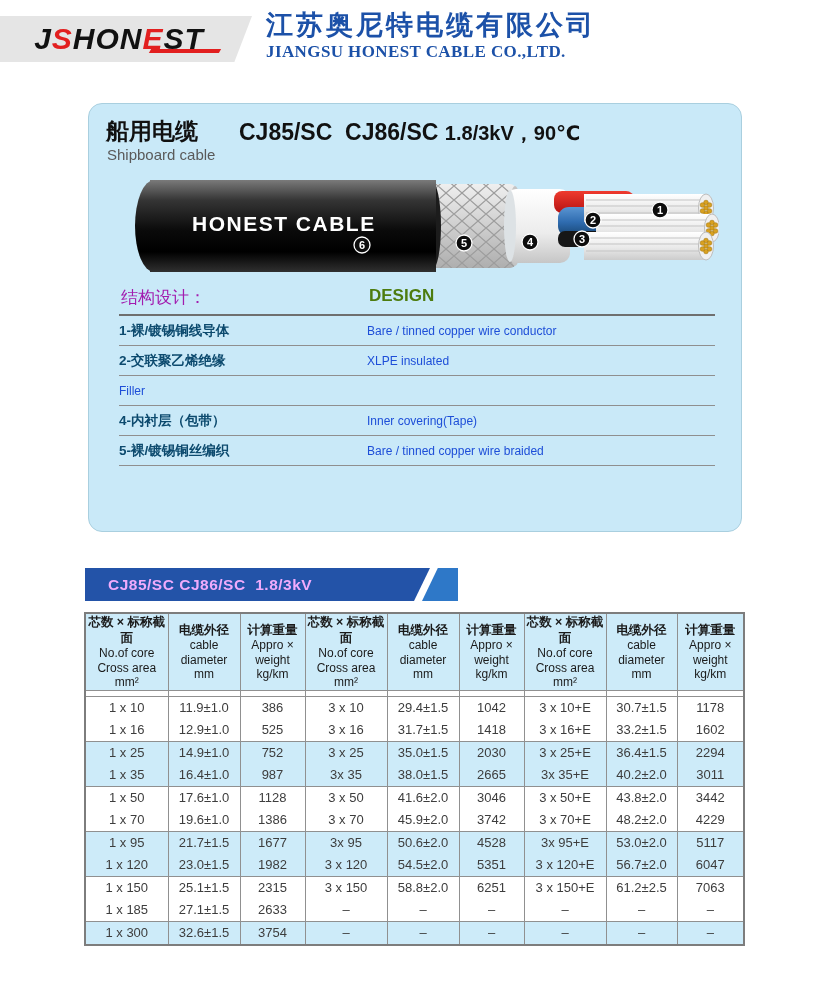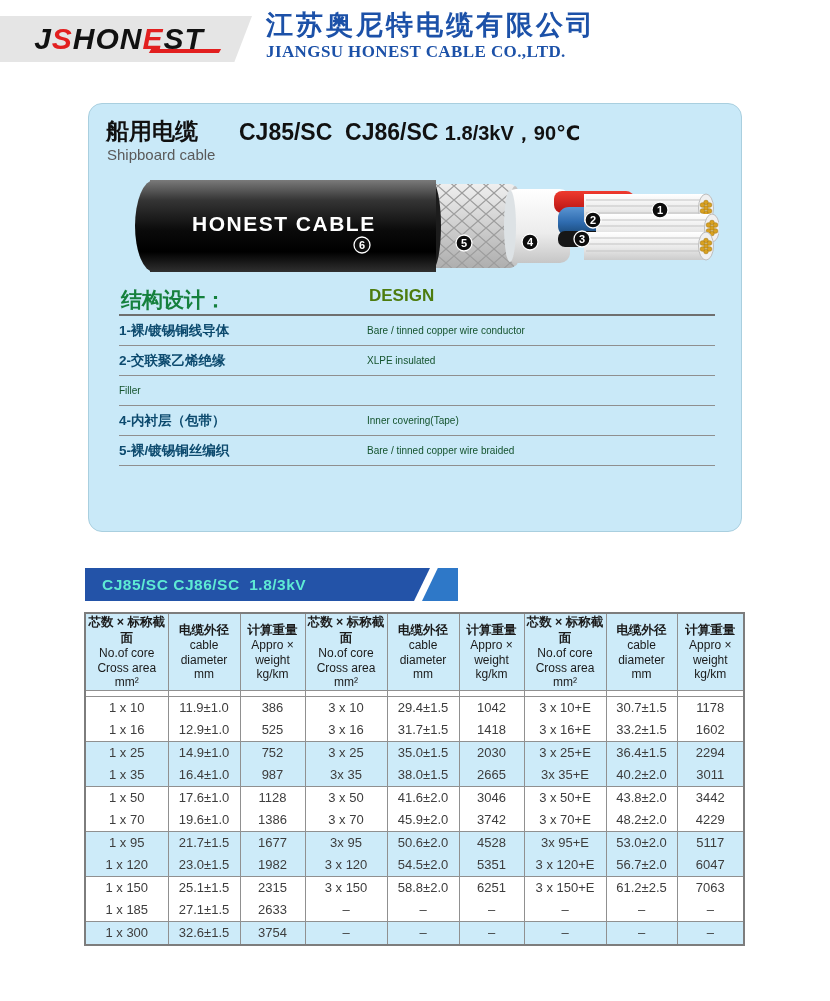--- a/index.html
+++ b/index.html
@@ -23,30 +23,30 @@
          border:1px solid #a9cfdf;border-radius:14px;box-sizing:border-box;}
   .p-title-cn{position:absolute;left:17px;top:12px;font-size:23px;font-weight:bold;color:#111;}
   .p-title-en{position:absolute;left:18px;top:42px;font-size:15px;color:#5a5a5a;}
   .p-model{position:absolute;left:150px;top:15px;font-size:23px;font-weight:bold;color:#111;white-space:pre;}
   .p-rating{font-size:20px;}
 
   .cable{position:absolute;left:45px;top:75px;width:585px;height:95px;}
 
   .design{position:absolute;left:30px;top:182px;width:596px;}
   .design-head{position:relative;height:28px;border-bottom:2px solid #6f6f6f;}
-  .design-head .dh-cn{position:absolute;left:2px;top:0;font-size:21px;font-weight:bold;color:#15803d;}
+  .design-head .dh-cn{position:absolute;left:2px;top:0;font-size:17px;font-weight:normal;color:#a21caf;}
   .design-head .dh-en{position:absolute;left:250px;top:0;font-size:17px;font-weight:bold;color:#4d7c0f;}
   .design-row{display:flex;align-items:center;height:29px;border-bottom:1px solid #8f8f8f;}
   .design-row .cn{width:248px;font-size:13.5px;font-weight:bold;color:#0c4a6e;flex:none;}
-  .design-row .en{font-size:10px;color:#14532d;}
+  .design-row .en{font-size:12px;color:#1d4ed8;}
 
   
   .banner-dark{position:absolute;left:85px;top:568px;width:345px;height:33px;background:#2353a8;
         clip-path:polygon(0 0,100% 0,calc(100% - 16px) 100%,0 100%);}
-  .banner-dark .label{color:#5eead4;font-size:15.5px;font-weight:bold;line-height:33px;padding-left:17px;
+  .banner-dark .label{color:#f0abfc;font-size:15.5px;font-weight:bold;line-height:33px;padding-left:23px;
         letter-spacing:0.5px;white-space:pre;}
   .banner-light{position:absolute;left:422px;top:568px;width:36px;height:33px;background:#2e78c8;
         clip-path:polygon(44% 0,100% 0,100% 100%,0 100%);}
 
   
   table.spec{position:absolute;left:84px;top:612px;width:659px;border-collapse:collapse;table-layout:fixed;
         border:2px solid #7d7d7d;}
   table.spec th,table.spec td{border-left:1px solid #909090;border-right:1px solid #909090;
         text-align:center;padding:0;font-weight:normal;}
   table.spec th{height:68px;background:#cdebf9;border-bottom:1px solid #909090;vertical-align:middle;}

